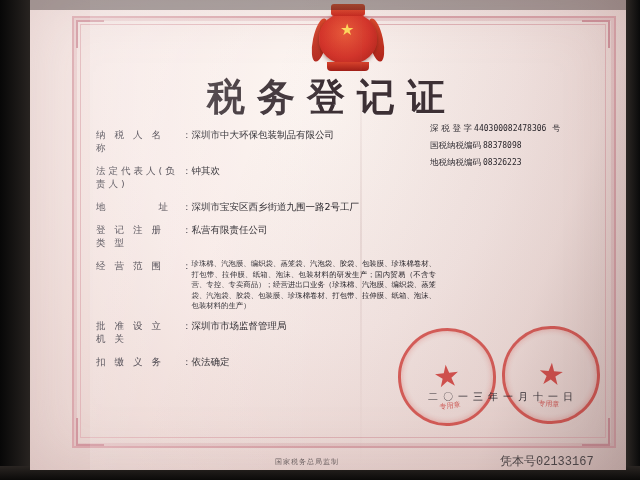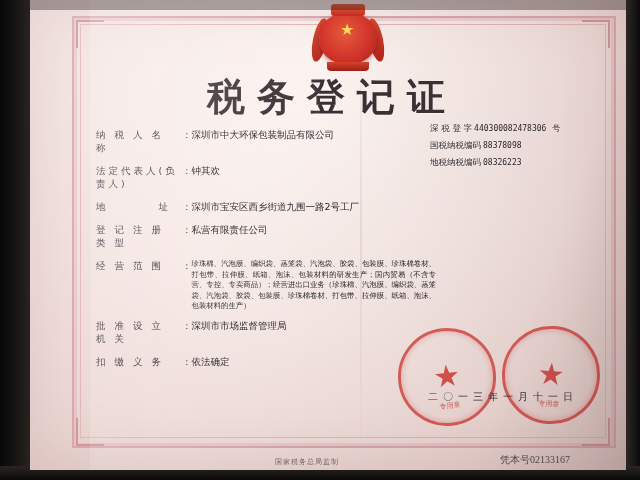--- a/index.html
+++ b/index.html
@@ -248,23 +248,23 @@
   .footer-left {
     position: absolute;
     left: 275px; top: 457px;
     font-size: 7px;
     color: #6a5f60;
     letter-spacing: 1px;
   }
   .footer-right {
     position: absolute;
     left: 500px; top: 453px;
-    font-size: 10px;
+    font-size: 12px;
     color: #4c4446;
-    font-family: Liberation Serif, serif;
+    font-family: Liberation Mono, monospace;
   }
 
   
   .fold {
     position: absolute;
     left: 330px; top: 0; width: 2px; height: 470px;
     background: linear-gradient(180deg, rgba(180,150,150,0.0), rgba(160,120,120,0.16), rgba(180,150,150,0.0));
   }
   .glare {
     position: absolute;

